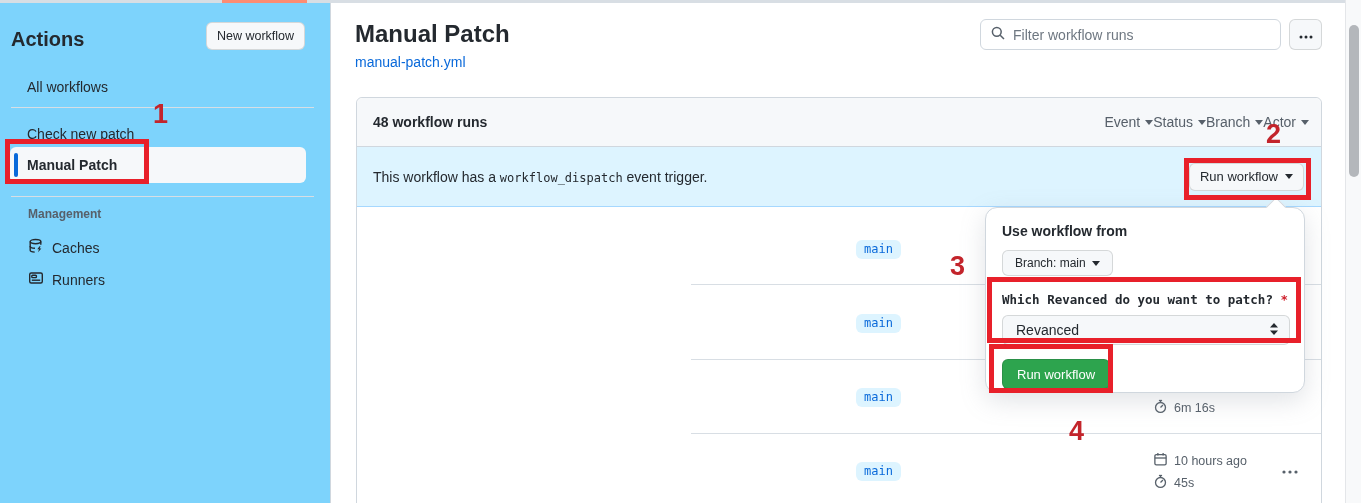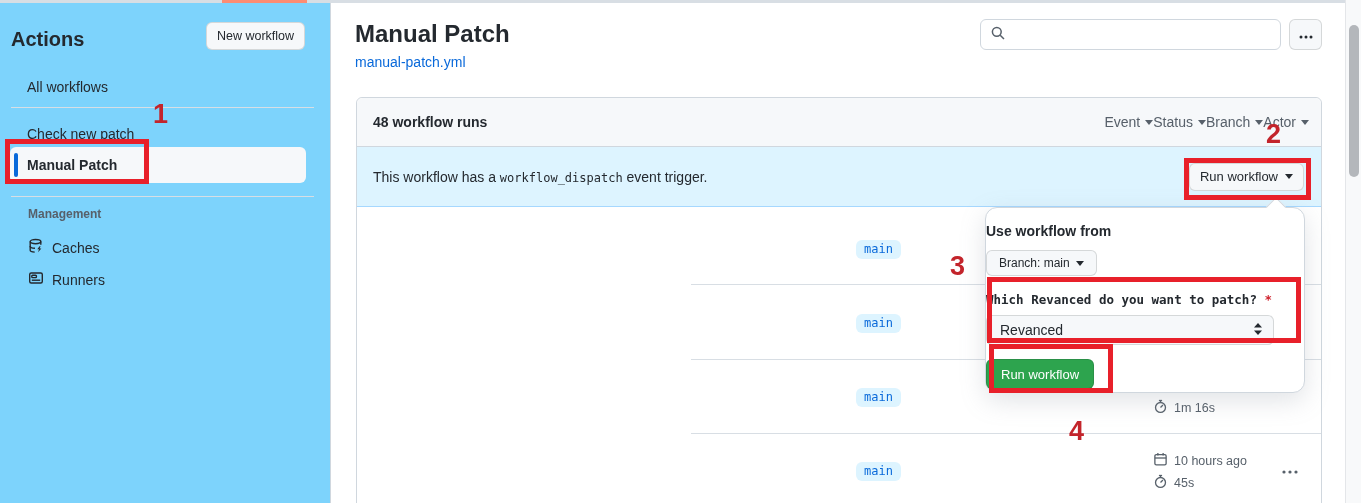--- a/index.html
+++ b/index.html
@@ -62,21 +62,21 @@
   .row-divider { position:absolute; left:334px; right:0; top:0; height:1px; background:#d8dee4; }
   .branch-badge { position:absolute; left:499px; display:inline-block; background:#ddf4ff; color:#0969da;
                   font-family:"DejaVu Sans Mono","Liberation Mono",monospace; font-size:12px;
                   padding:2px 8px 3px 8px; border-radius:6px; cursor:pointer; }
   .row-meta { position:absolute; display:flex; align-items:center; gap:6px; font-size:12.5px; color:#57606a; }
   .row-kebab { position:absolute; cursor:pointer; }
 
   
   .run-panel { position:absolute; left:985px; top:207px; width:320px; height:186px; background:#fff;
                border:1px solid #d0d7de; border-radius:12px; z-index:50;
-               box-shadow:0 8px 24px rgba(140,149,159,0.25); padding:15px 16px 16px 0; }
+               box-shadow:0 8px 24px rgba(140,149,159,0.25); padding:15px 16px 16px 16px; }
   .run-panel-caret { position:absolute; left:283px; top:-8px; width:14px; height:14px; background:#fff;
                      border-left:1px solid #d0d7de; border-top:1px solid #d0d7de; transform:rotate(45deg); }
   .panel-heading { font-size:14px; font-weight:700; margin-bottom:11px; }
   .branch-select-btn { height:26px; padding:0 12px; font-size:12px; gap:6px; }
   .input-label { margin-top:16px; font-family:"DejaVu Sans Mono","Liberation Mono",monospace;
                  font-size:12.5px; font-weight:700; color:#24292f; }
   .required-star { color:#cf222e; font-weight:700; }
   .input-select { margin-top:8px; width:288px; height:30px; background:#f6f8fa;
                   border:1px solid rgba(27,31,36,0.15); border-radius:6px; display:flex; align-items:center;
                   justify-content:space-between; padding:0 10px 0 13px; font-size:14px; cursor:pointer; }
@@ -155,20 +155,21 @@
   <div class="page-title">Manual Patch</div>
   <a class="yml-link">manual-patch.yml</a>
 
   <div class="filter-box">
     <span>
       <svg width="16" height="16" viewBox="0 0 16 16" fill="none" stroke="#57606a" stroke-width="1.5">
         <circle cx="6.8" cy="6.8" r="4.4"></circle>
           <path d="M10.2 10.2 L14 14"></path>
       </svg>
     </span>
+    <input type="text" placeholder="Filter workflow runs" style="">
   </div>
 
   <button class="btn kebab-btn">
     <span>
       <svg width="14" height="4" viewBox="0 0 14 4" fill="#24292f">
         <circle cx="2" cy="2" r="1.5"></circle>
           <circle cx="7" cy="2" r="1.5"></circle>
           <circle cx="12" cy="2" r="1.5"></circle>
       </svg>
     </span>
@@ -224,21 +225,21 @@
       <span class="branch-badge" style="top:29px;">main</span>
       <span class="row-meta" style="left:796px; top:40px;">
         <span>
           <svg width="15" height="15" viewBox="0 0 16 16" fill="none" stroke="#57606a" stroke-width="1.4">
             <circle cx="8" cy="9" r="5.3"></circle>
               <path d="M8 9 L10.6 6.4"></path>
               <path d="M6.3 1.6 H9.7"></path>
               <path d="M8 1.6 V3.6"></path>
           </svg>
         </span>
-        <span>1m 16s</span>
+        <span>6m 16s</span>
       </span>
     </div>
 
     <div class="run-row" style="top:335px; height:85px;">
       <div class="row-divider"></div>
       <span class="branch-badge" style="top:29px;">main</span>
       <span class="row-meta" style="left:796px; top:19px;">
         <span>
           <svg width="15" height="15" viewBox="0 0 16 16" fill="none" stroke="#57606a" stroke-width="1.4">
             <rect x="2" y="2.8" width="12" height="11" rx="1.5"></rect>

